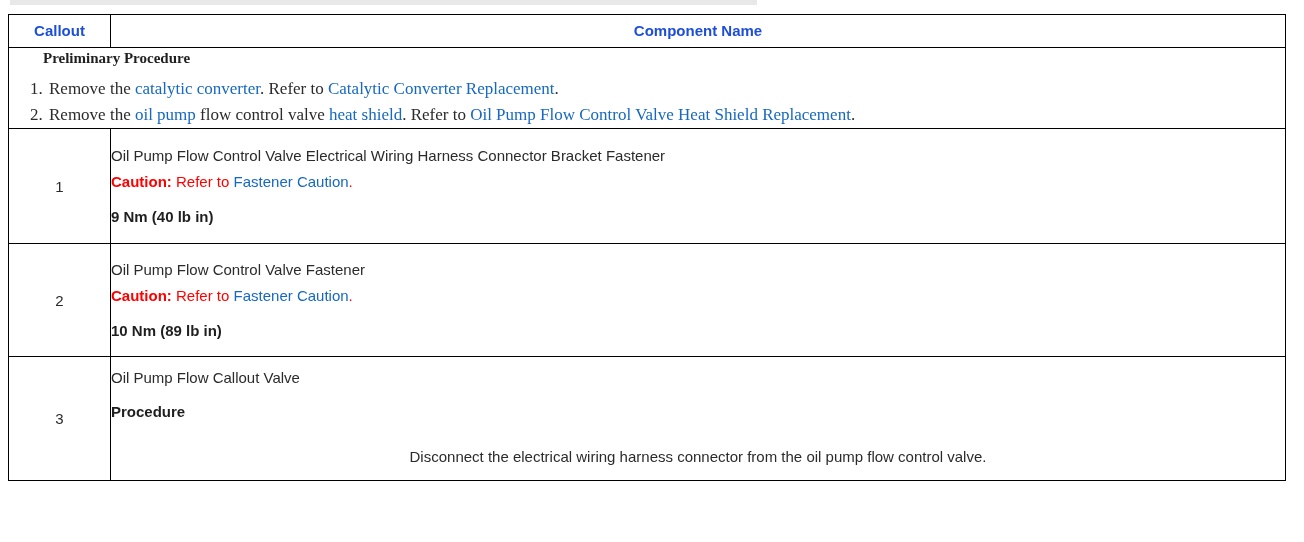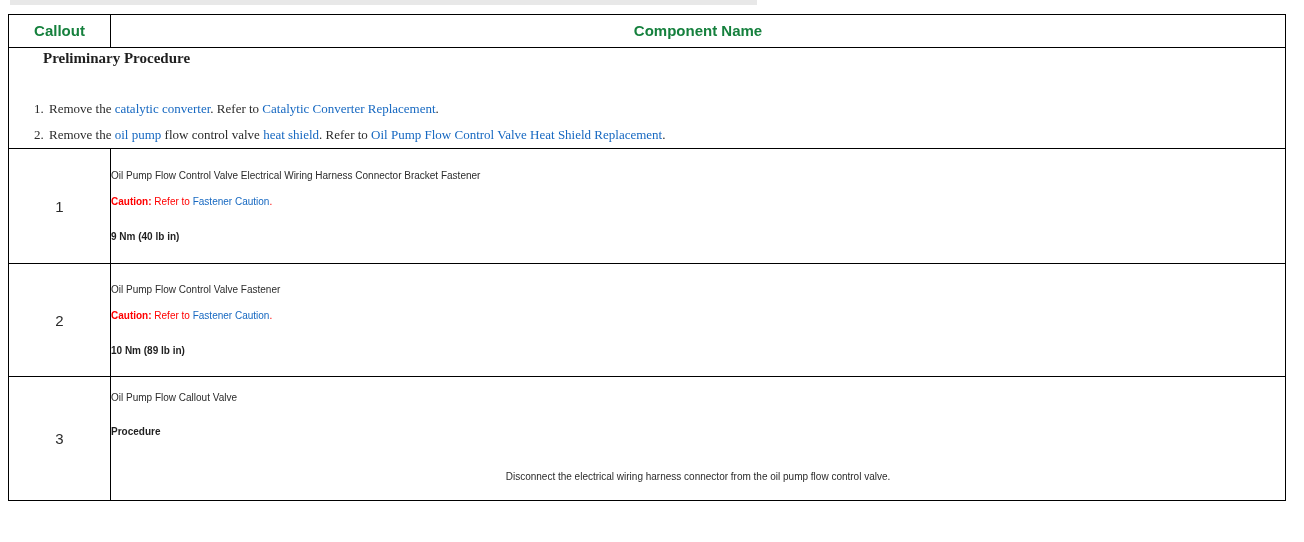--- a/index.html
+++ b/index.html
@@ -43,21 +43,21 @@
     vertical-align: middle;
     padding: 0;
   }
 
   col.c-callout { width: 102px; }
   col.c-name    { width: 1175px; }
 
   th.head {
     font-size: 15px;
     font-weight: bold;
-    color: #15803d;
+    color: #1d4ed8;
     text-align: center;
     height: 32px;
     line-height: 32px;
     padding: 0 4px;
   }
 
   
   td.prelim {
     padding: 8px 10px 12px 10px;
     text-align: left;
@@ -65,42 +65,42 @@
     font-family: Liberation Serif, serif;
   }
   .prelim-title {
     font-size: 15px;
     font-weight: bold;
     color: #1f1f1f;
     margin: 0 0 6px 34px;
     line-height: 20px;
   }
   ol.prelim-list {
-    margin: 28px 0 0 0;
+    margin: 8px 0 0 0;
     padding: 0 0 0 38px;
     list-style: decimal;
-    font-size: 13px;
+    font-size: 17px;
     line-height: 26px;
     color: #2b2b2b;
   }
   ol.prelim-list li { padding-left: 2px; }
 
   
   td.callout-num {
     text-align: center;
     font-size: 15px;
     color: #2b2b2b;
     vertical-align: middle;
   }
 
   
   td.desc {
     padding: 8px 6px 10px 6px;
     vertical-align: top;
-    font-size: 10px;
+    font-size: 15px;
     line-height: 22px;
     color: #2b2b2b;
     border-radius: 16px;
   }
   .desc-title {
     margin: 0;
     line-height: 24px;
   }
   .caution-line {
     margin: 2px 0 0 0;

